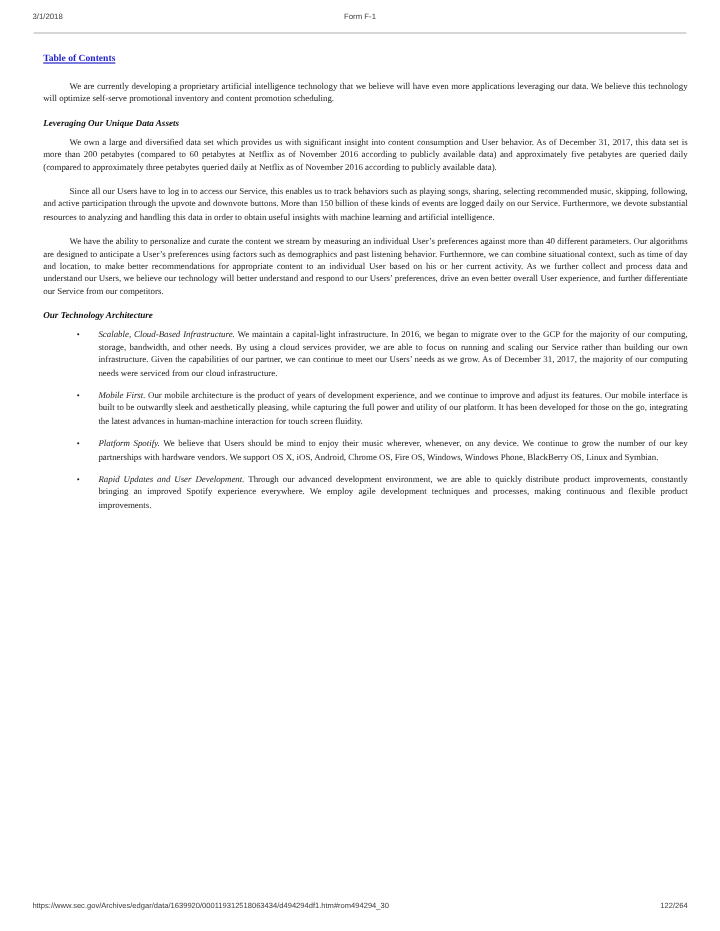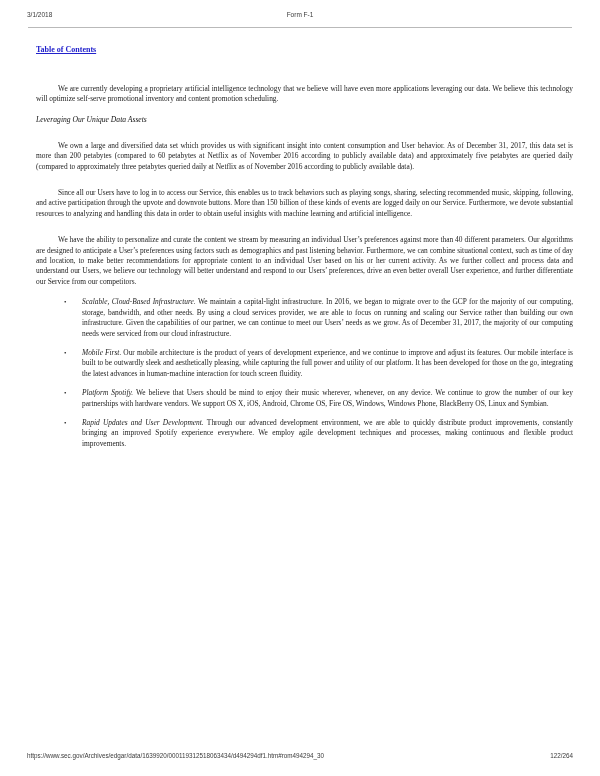--- a/index.html
+++ b/index.html
@@ -69,32 +69,32 @@
     display: inline-block;
     font-family: "Liberation Serif", serif;
     font-size: 8px;
     font-weight: bold;
     color: #2222cc;
     margin-bottom: 14px;
     cursor: pointer;
   }
 
   p.body-text {
-    margin: 16px 0 10px 0;
+    margin: 0 0 10px 0;
     font-size: 7.4px;
     line-height: 10.4px;
     text-align: justify;
     text-indent: 22px;
     color: #1c1c1c;
   }
 
   h3.section-heading {
     margin: 4px 0 6px 0;
     font-size: 7.6px;
-    font-weight: normal;
+    font-weight: bold;
     font-style: italic;
     line-height: 10px;
     color: #111111;
   }
 
   ul.bullets {
     list-style: none;
     margin: 2px 0 0 0;
     padding: 0;
   }
@@ -166,20 +166,21 @@
 
     <a class="toc-link" href="#">Table of Contents</a>
 
     <p class="body-text">We are currently developing a proprietary artificial intelligence technology that we believe will have even more applications leveraging our data. We believe this technology will optimize self-serve promotional inventory and content promotion scheduling.</p>
 
     <h3 class="section-heading">Leveraging Our Unique Data Assets</h3>
     <p class="body-text">We own a large and diversified data set which provides us with significant insight into content consumption and User behavior. As of December 31, 2017, this data set is more than 200 petabytes (compared to 60 petabytes at Netflix as of November 2016 according to publicly available data) and approximately five petabytes are queried daily (compared to approximately three petabytes queried daily at Netflix as of November 2016 according to publicly available data).</p>
     <p class="body-text">Since all our Users have to log in to access our Service, this enables us to track behaviors such as playing songs, sharing, selecting recommended music, skipping, following, and active participation through the upvote and downvote buttons. More than 150 billion of these kinds of events are logged daily on our Service. Furthermore, we devote substantial resources to analyzing and handling this data in order to obtain useful insights with machine learning and artificial intelligence.</p>
     <p class="body-text">We have the ability to personalize and curate the content we stream by measuring an individual User’s preferences against more than 40 different parameters. Our algorithms are designed to anticipate a User’s preferences using factors such as demographics and past listening behavior. Furthermore, we can combine situational context, such as time of day and location, to make better recommendations for appropriate content to an individual User based on his or her current activity. As we further collect and process data and understand our Users, we believe our technology will better understand and respond to our Users’ preferences, drive an even better overall User experience, and further differentiate our Service from our competitors.</p>
 
+    <h3 class="section-heading">Our Technology Architecture</h3>
 
     <ul class="bullets">
       <li>
         <span class="bullet-marker">•</span>
         <span class="lead-in">Scalable, Cloud-Based Infrastructure.</span><span> We maintain a capital-light infrastructure. In 2016, we began to migrate over to the GCP for the majority of our computing, storage, bandwidth, and other needs. By using a cloud services provider, we are able to focus on running and scaling our Service rather than building our own infrastructure. Given the capabilities of our partner, we can continue to meet our Users’ needs as we grow. As of December 31, 2017, the majority of our computing needs were serviced from our cloud infrastructure.</span>
       </li>
       <li>
         <span class="bullet-marker">•</span>
         <span class="lead-in">Mobile First.</span><span> Our mobile architecture is the product of years of development experience, and we continue to improve and adjust its features. Our mobile interface is built to be outwardly sleek and aesthetically pleasing, while capturing the full power and utility of our platform. It has been developed for those on the go, integrating the latest advances in human-machine interaction for touch screen fluidity.</span>
       </li>

